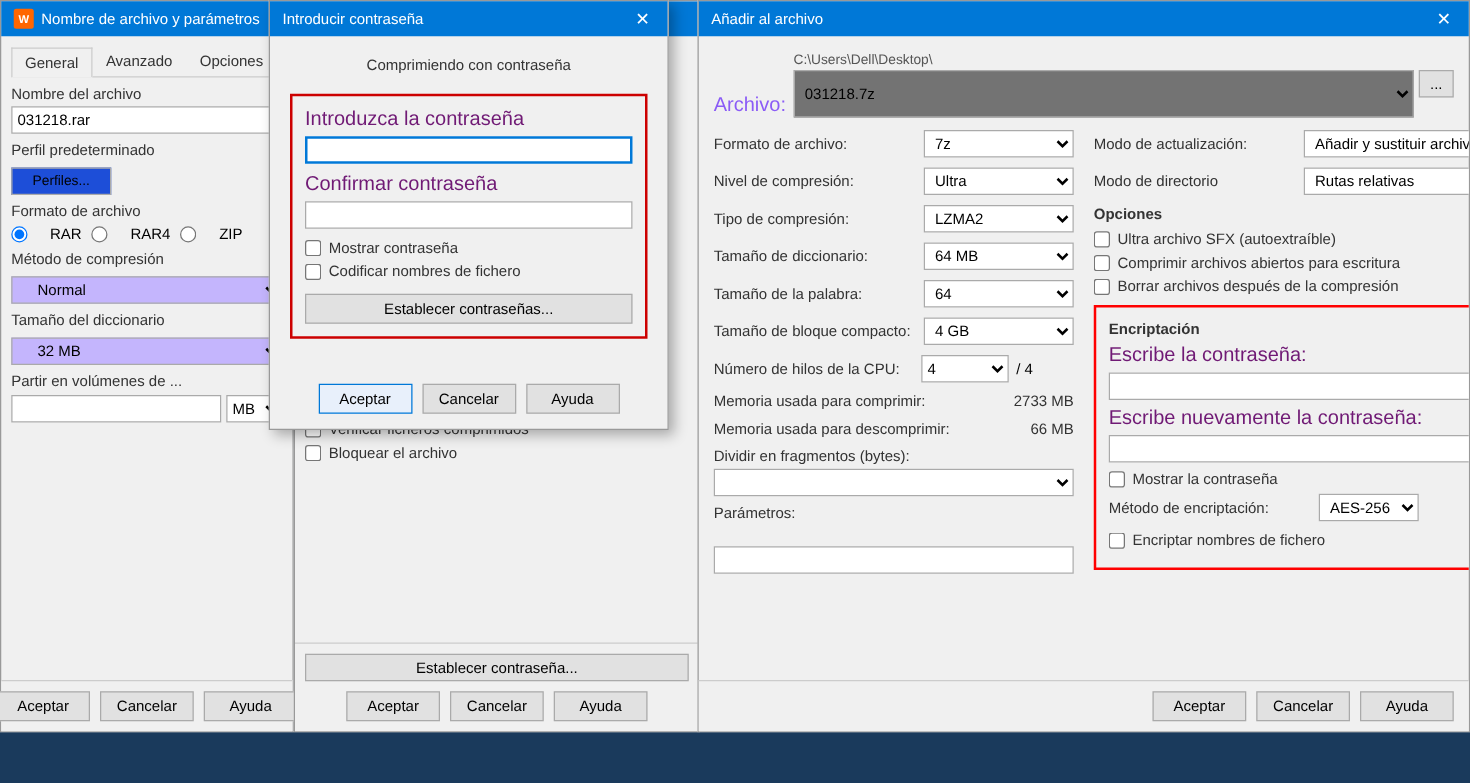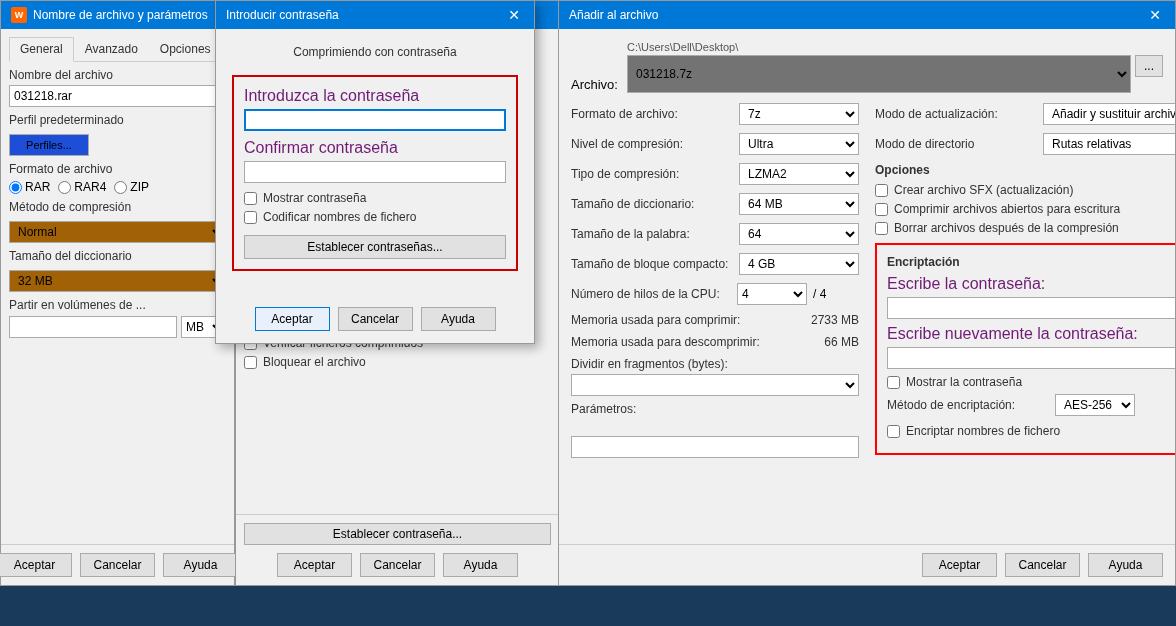--- a/index.html
+++ b/index.html
@@ -92,23 +92,23 @@
 
     
     .file-row {
       display: flex;
       align-items: center;
       gap: 6px;
       margin-bottom: 10px;
     }
 
     .file-label {
-      font-size: 13px;
+      font-size: 16px;
       min-width: 50px;
-      color: #000000;
+      color: #8b5cf6;
       margin-top: 35px;
     }
 
     .file-path-select {
       flex: 1;
       height: 38px;
       border: 1px solid #aaa;
       background: #737373;
       font-size: 12px;
       padding: 0 4px;
@@ -260,20 +260,21 @@
     }
 
     .left-panel-content {
       padding: 8px;
     }
 
     .tab-bar {
       display: flex;
       border-bottom: 1px solid #ccc;
       margin-bottom: 1px;
+      align-items: center;
     }
 
     .tab {
       padding: 4px 10px;
       font-size: 12px;
       cursor: pointer;
       color: #333;
       border: 1px solid transparent;
     }
 
@@ -312,32 +313,32 @@
 
     .radio-group {
       display: flex;
       gap: 8px;
       margin-top: 4px;
     }
 
     .radio-item {
       display: flex;
       align-items: center;
-      gap: 3px;
+      gap: 18px;
       font-size: 12px;
       justify-content: space-between;
     }
 
     .compression-select {
       width: 100%;
       height: 22px;
       border: 1px solid #aaa;
-      background: #a16207;
-      font-size: 12px;
-      padding: 0 4px;
+      background: #c4b5fd;
+      font-size: 12px;
+      padding: 0 16px;
       margin-top: 4px;
     }
 
     .vol-row {
       display: flex;
       gap: 4px;
       margin-top: 4px;
     }
 
     .vol-input {
@@ -756,21 +757,21 @@
         <div class="form-row">
           <span class="form-label">Modo de directorio</span>
           <select class="form-select select-large">
             <option>Rutas relativas</option>
           </select>
         </div>
 
         <div class="section-title" style="margin-top:6px;">Opciones</div>
         <div class="checkbox-row">
           <input type="checkbox" style="">
-          <span>Crear archivo SFX (actualización)</span>
+          <span>Ultra archivo SFX (autoextraíble)</span>
         </div>
         <div class="checkbox-row">
           <input type="checkbox" style="">
           <span>Comprimir archivos abiertos para escritura</span>
         </div>
         <div class="checkbox-row">
           <input type="checkbox" style="">
           <span>Borrar archivos después de la compresión</span>
         </div>
 

